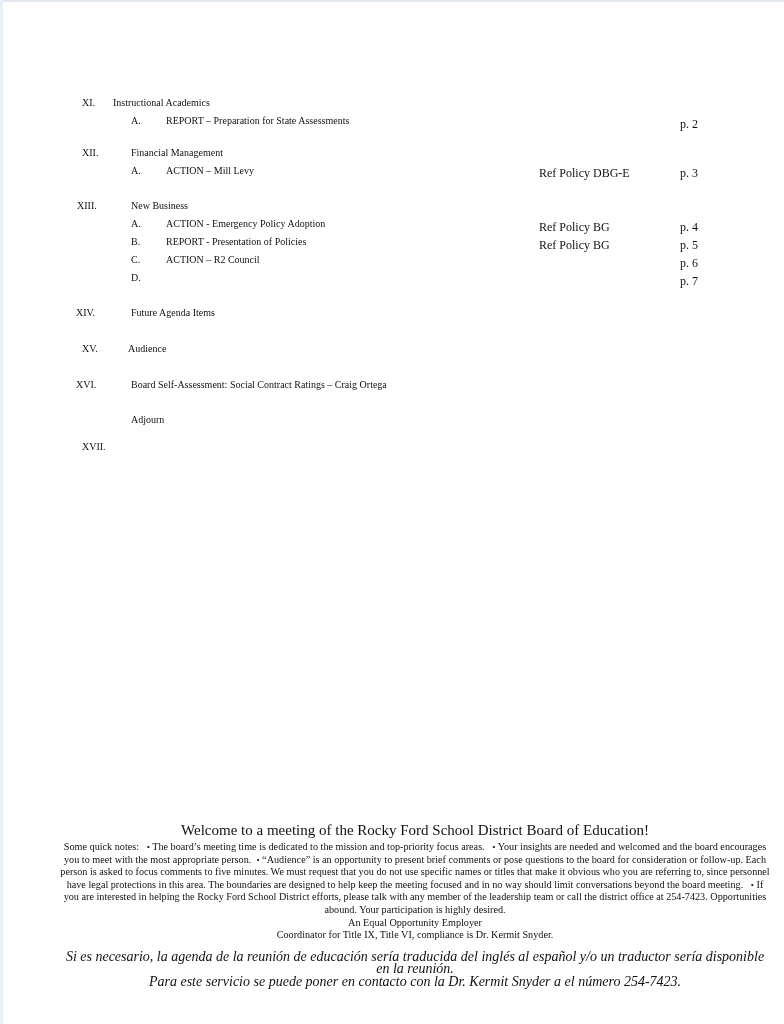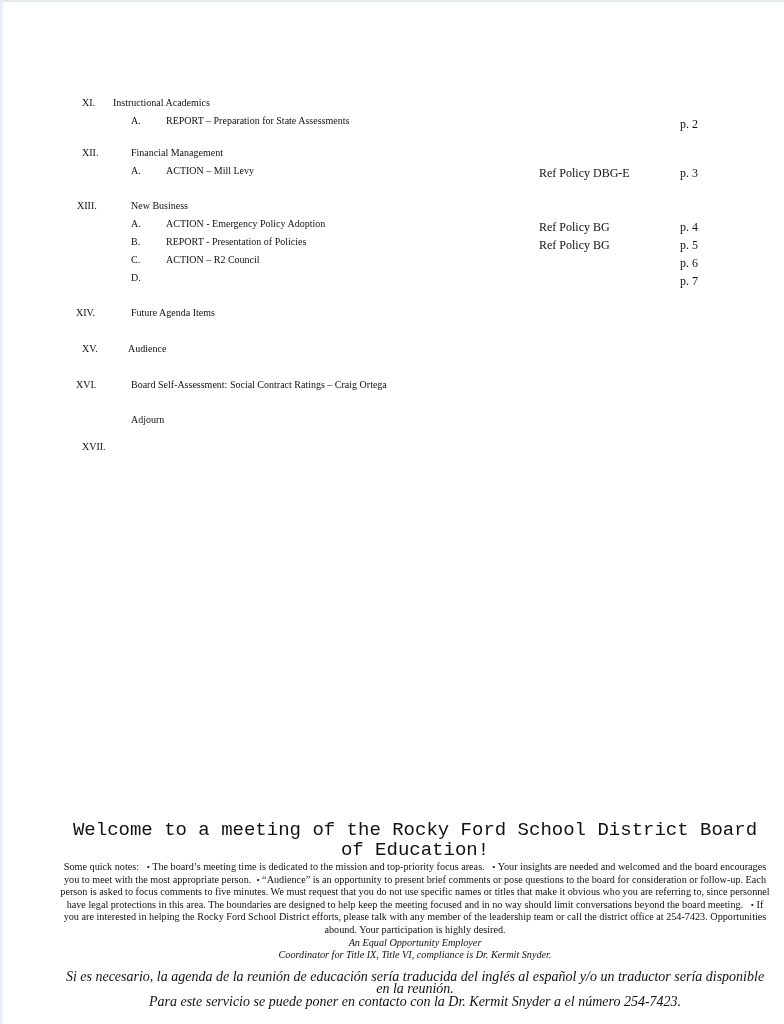--- a/index.html
+++ b/index.html
@@ -12,24 +12,24 @@
     }
     .edge-top { position: absolute; left: 0; top: 0; width: 784px; height: 2px; background: #e3e8ee; }
     .edge-left { position: absolute; left: 0; top: 0; width: 3px; height: 1024px; background: #e8eff6; }
     .page { position: absolute; left: 0; top: 0; width: 784px; height: 1024px; }
 
     .abs { position: absolute; white-space: nowrap; }
     .roman, .title, .letter, .item, .ref, .pg { font-size: 10px; line-height: 18px; }
     .ref, .pg { font-size: 12px; }
 
     .footer { position: absolute; left: 60px; width: 710px; top: 820px; text-align: center; }
-    .welcome { font-size: 19px; line-height: 20px; font-family: Liberation Mono, monospace; }
+    .welcome { font-size: 15px; line-height: 20px; }
     .notes { font-size: 10.2px; line-height: 12.6px; margin-top: 1px; }
     .notes .bullet { font-size: 9px; }
-    .eoe, .coord { font-size: 10.2px; line-height: 12.6px; font-style: italic; }
+    .eoe, .coord { font-size: 10.2px; line-height: 12.6px; }
     .spanish { font-size: 14px; line-height: 12.6px; font-style: italic; margin-top: 9px; }
   </style>
 </head>
 <body>
 
 <div class="page">
   <div class="edge-top"></div>
   <div class="edge-left"></div>
 
   <span class="abs roman" style="left:82px; top:94px;">XI.</span>

